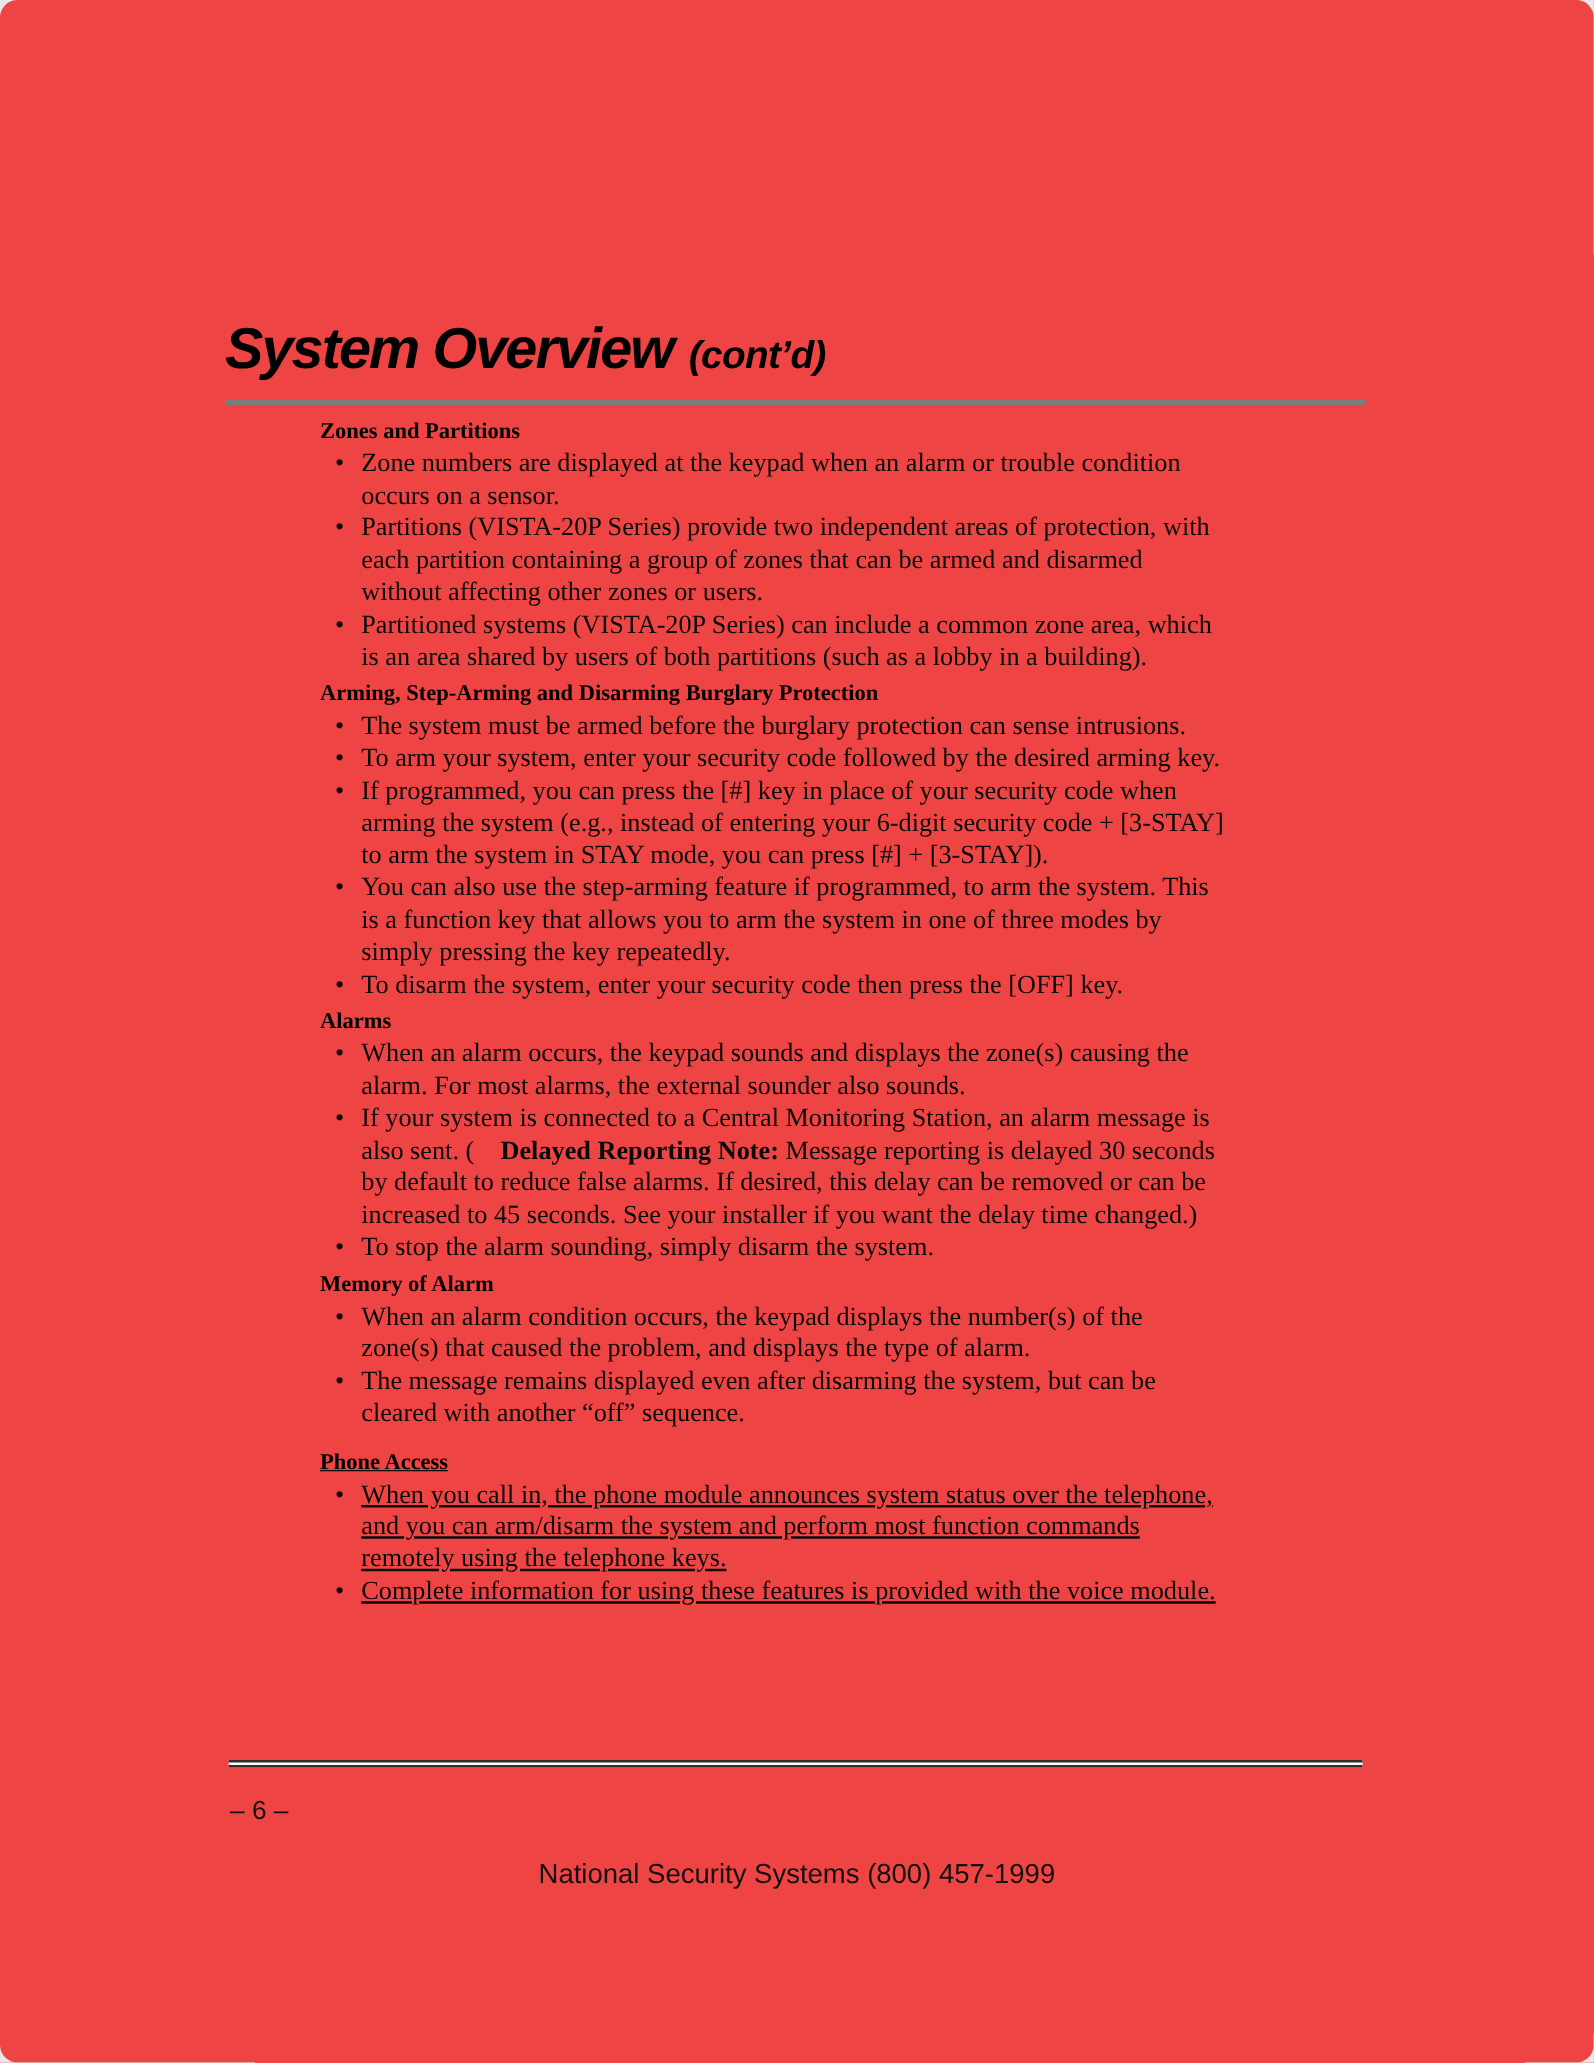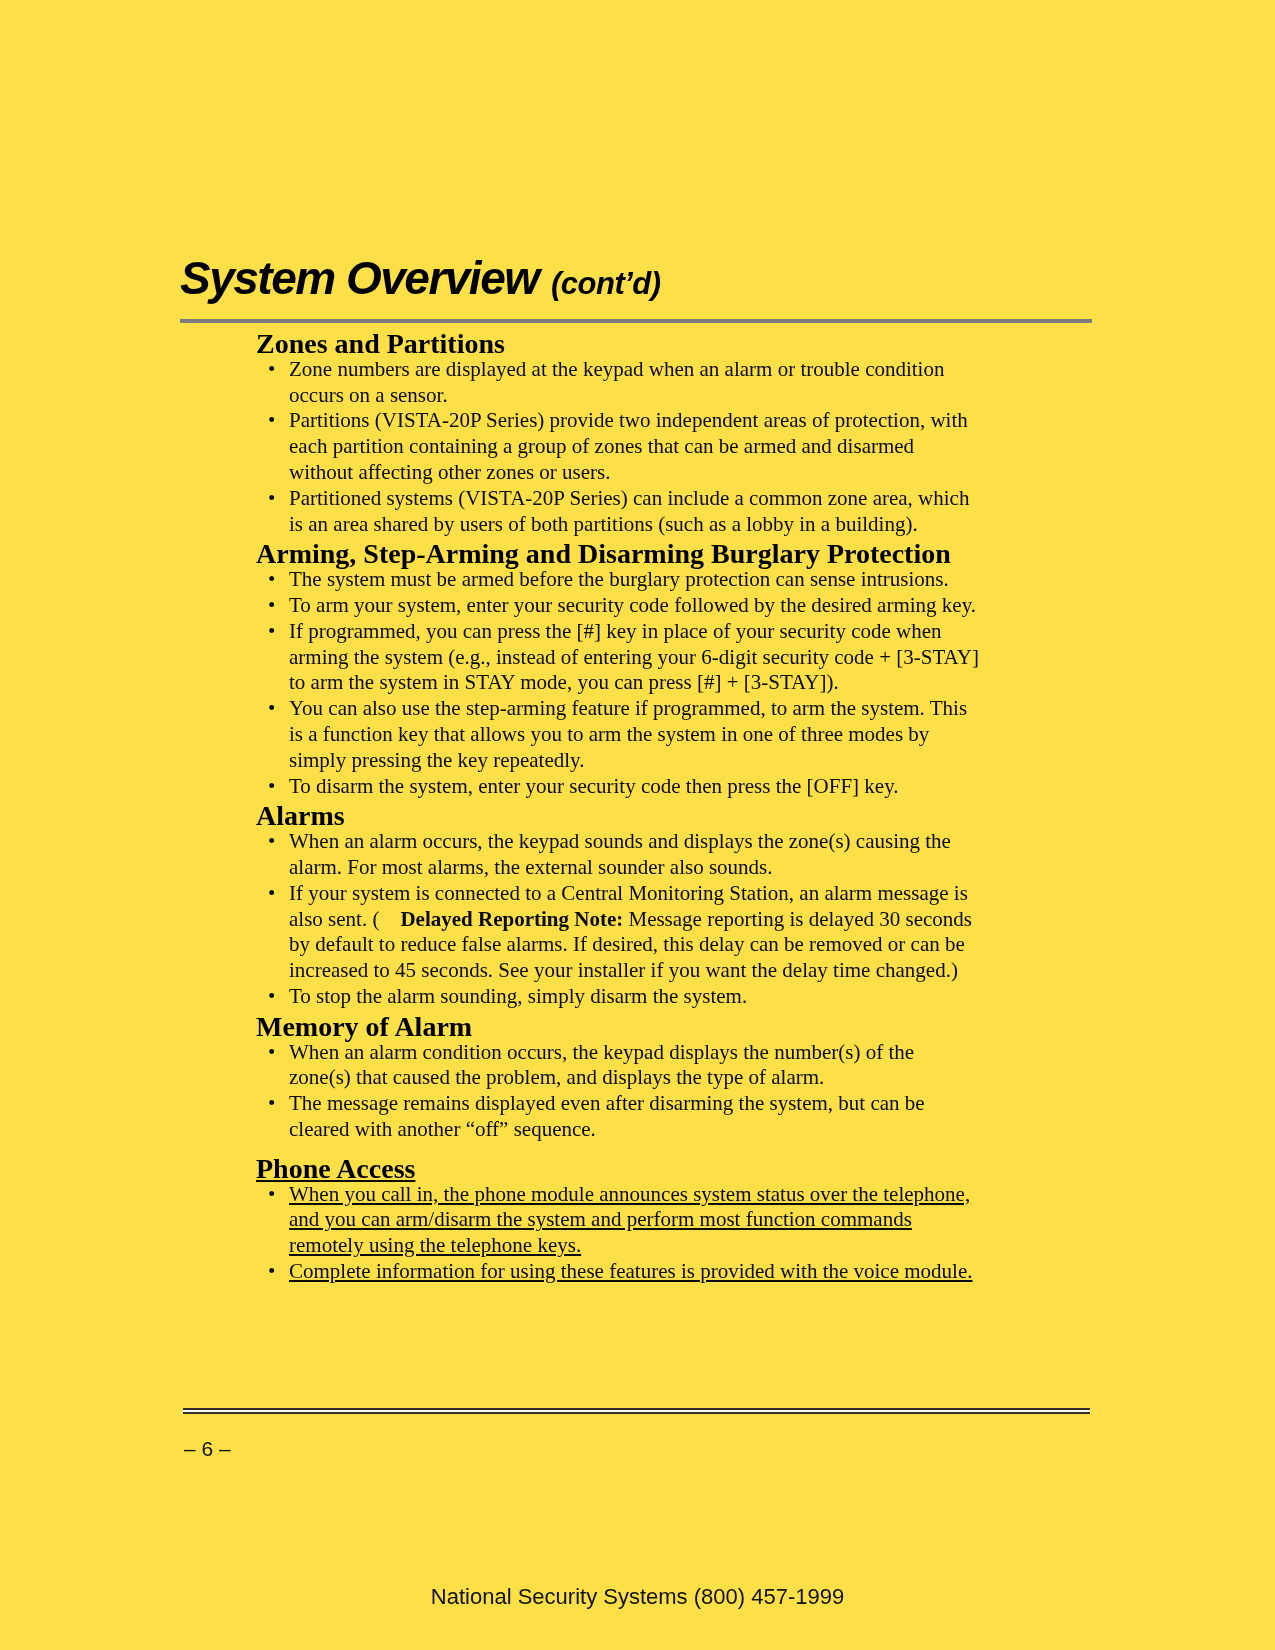--- a/index.html
+++ b/index.html
@@ -1,24 +1,25 @@
 <!DOCTYPE html>
 <html><head>
 <meta charset="utf-8">
 <style>
   html, body { margin: 0; padding: 0; background: #e8e8e8; }
   .page {
     position: relative;
     width: 1275px;
     height: 1650px;
-    background: #fde047;
+    background: #ef4444;
     margin: 0 auto;
     font-family: "Liberation Serif", "DejaVu Serif", serif;
     color: #0a0a0a;
     overflow: hidden;
+    border-radius: 14px;
   }
   .doc {
     position: absolute;
     left: 180px;
     top: 252px;
     width: 912px;
   }
   .title-row {
     font-family: "Liberation Sans", sans-serif;
     font-weight: bold;
@@ -34,21 +35,21 @@
     margin-top: 8px;
     margin-left: 76px;
     font-size: 21px;
     line-height: 25.8px;
   }
   .section { margin-top: 4px; }
   .section:first-child { margin-top: 0; }
   .section.extra-gap { margin-top: 13px; text-decoration: underline; }
   .section h2 {
     margin: 0;
-    font-size: 28px;
+    font-size: 18px;
     font-weight: bold;
     line-height: 25.8px;
     color: #000;
   }
   .bullet-list { margin: 0; padding: 0; list-style: none; }
   .bullet-item {
     position: relative;
     padding-left: 33px;
     max-width: 800px;
     white-space: pre-line;
@@ -74,21 +75,21 @@
     position: absolute;
     left: 184px;
     top: 1437px;
     font-family: "Liberation Sans", sans-serif;
     font-size: 21px;
     color: #111;
   }
   .footer-text {
     position: absolute;
     left: 0;
-    top: 1584px;
+    top: 1486px;
     width: 1275px;
     text-align: center;
     font-family: "Liberation Sans", sans-serif;
     font-size: 22px;
     color: #111;
   }
 </style>
 </head>
 <body>
 

